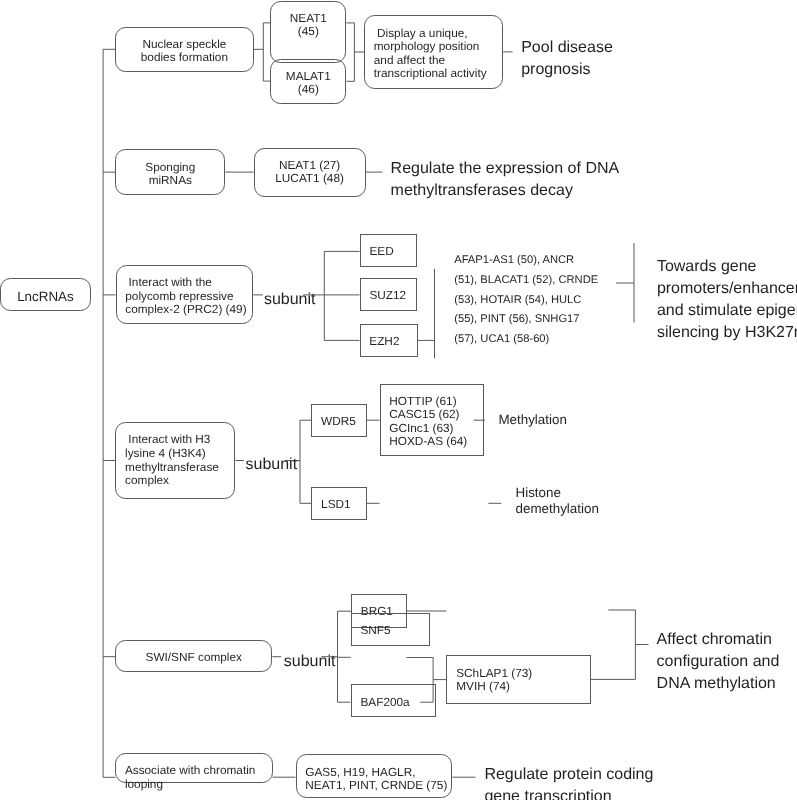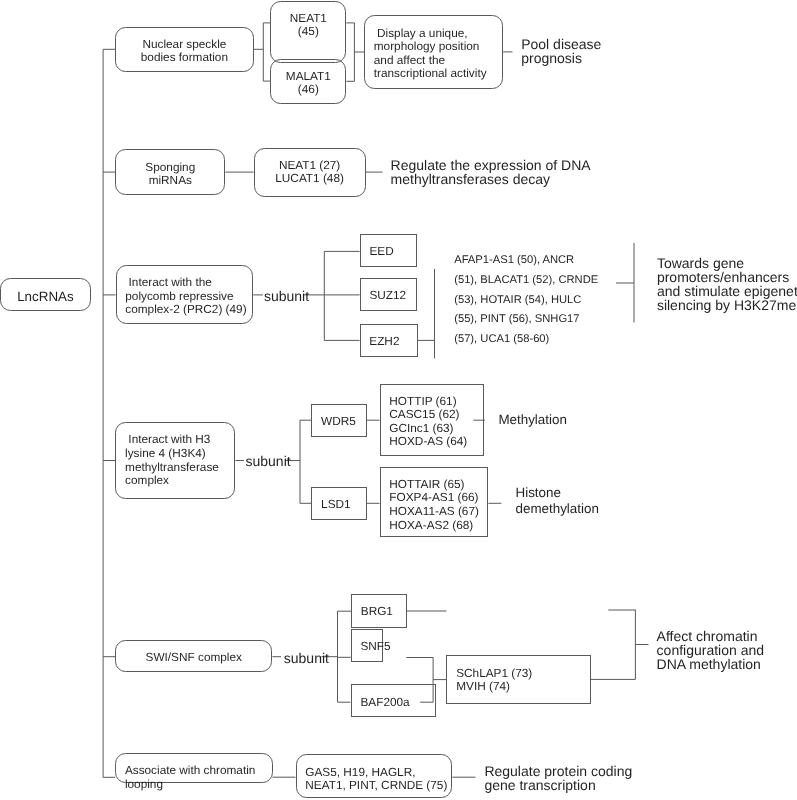--- a/index.html
+++ b/index.html
@@ -17,21 +17,21 @@
     display:flex; align-items:flex-start; justify-content:flex-start;
   }
   .node.round { border-radius:10.5px; }
   .node.ctr { justify-content:center; }
   .node .txt {
     display:block; white-space:pre; font-size:11.8px; line-height:13.6px;
     padding:10.2px 0 0 8.8px;
   }
   .node.ctr .txt { text-align:center; padding:10.2px 0 0 0; }
   .lbl {
-    position:absolute; white-space:pre; font-size:14px; line-height:14px;
+    position:absolute; white-space:pre; font-size:16px; line-height:22px;
   }
   .lbl.wide { font-size:11.2px; line-height:19.75px; }
   .lbl.big  { font-size:13.4px; line-height:15.5px; }
   .node.big .txt { font-size:13.4px; line-height:16.5px; }
 </style>
 </head>
 <body>
 
 <div id="diagram">
 
@@ -93,33 +93,27 @@
   </div>
   <div class="node" id="lsd1" style="left:311.3px;top:487.3px;width:55.5px;height:32.9px">
     <span class="txt">LSD1</span>
   </div>
   <div class="node" id="hottip" style="left:379.5px;top:383.5px;width:104px;height:72.7px">
     <span class="txt">HOTTIP (61)
 CASC15 (62)
 GCInc1 (63)
 HOXD-AS (64)</span>
   </div>
-  <div class="node" id="hottair" style="left:379.5px;top:466.6px;width:108.9px;height:70.5px">
-    <span class="txt">HOTTAIR (65)
-FOXP4-AS1 (66)
-HOXA11-AS (67)
-HOXA-AS2 (68)</span>
-  </div>
   <div class="node round ctr" id="swisnf" style="left:115.1px;top:639.7px;width:157.3px;height:32.5px">
     <span class="txt">SWI/SNF complex</span>
   </div>
   <div class="node" id="brg1" style="left:351.0px;top:594.2px;width:55.5px;height:33.6px">
     <span class="txt">BRG1</span>
   </div>
-  <div class="node" id="snf5" style="left:350.7px;top:629px;width:32px;height:33.1px">
+  <div class="node" id="snf5" style="left:350.7px;top:613px;width:79px;height:33.1px">
     <span class="txt">SNF5</span>
   </div>
   <div class="node" id="baf200a" style="left:350.7px;top:684.4px;width:85px;height:33.1px">
     <span class="txt">BAF200a</span>
   </div>
   <div class="node" id="schlap1" style="left:446.4px;top:655.4px;width:144.6px;height:48.5px">
     <span class="txt">SChLAP1 (73)
 MVIH (74)</span>
   </div>
   <div class="node round" id="associate" style="left:115.1px;top:753.2px;width:157.5px;height:30px">

